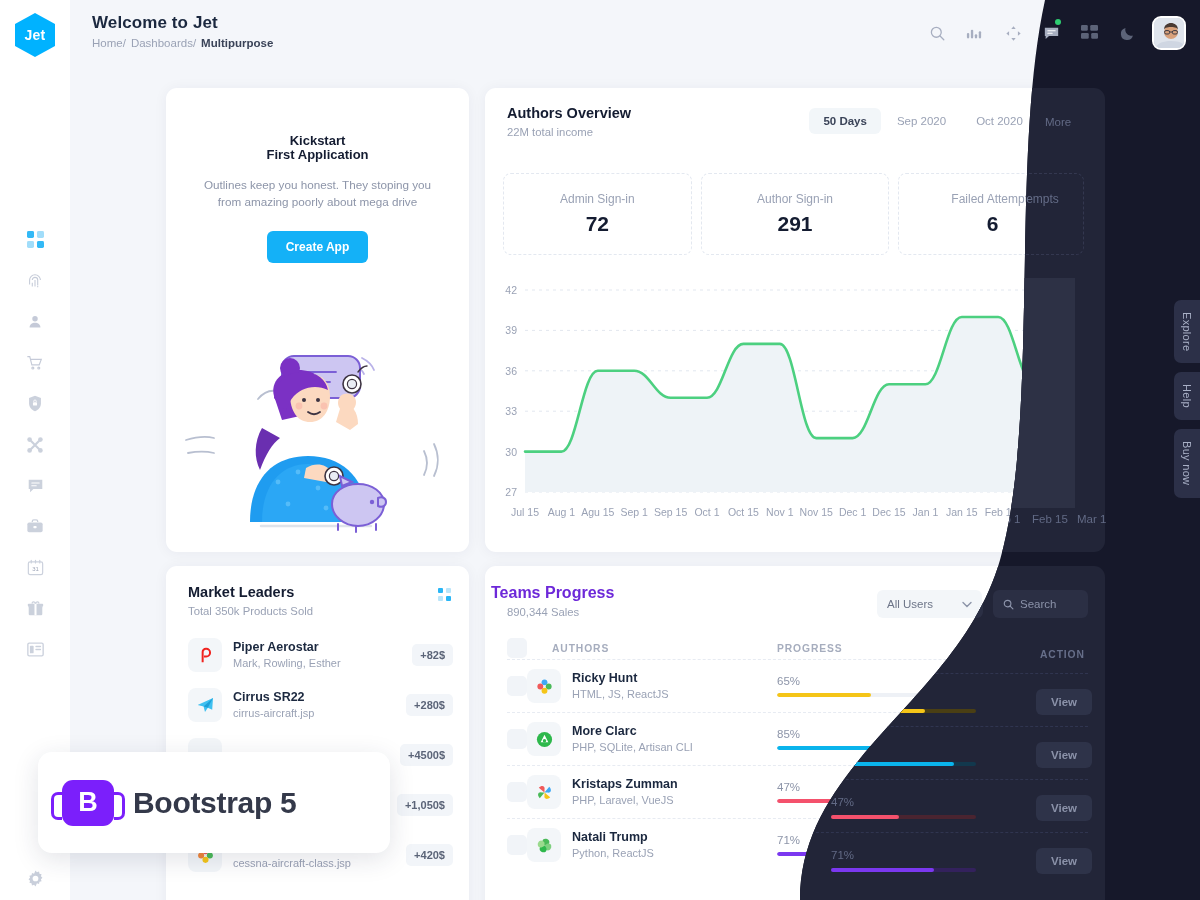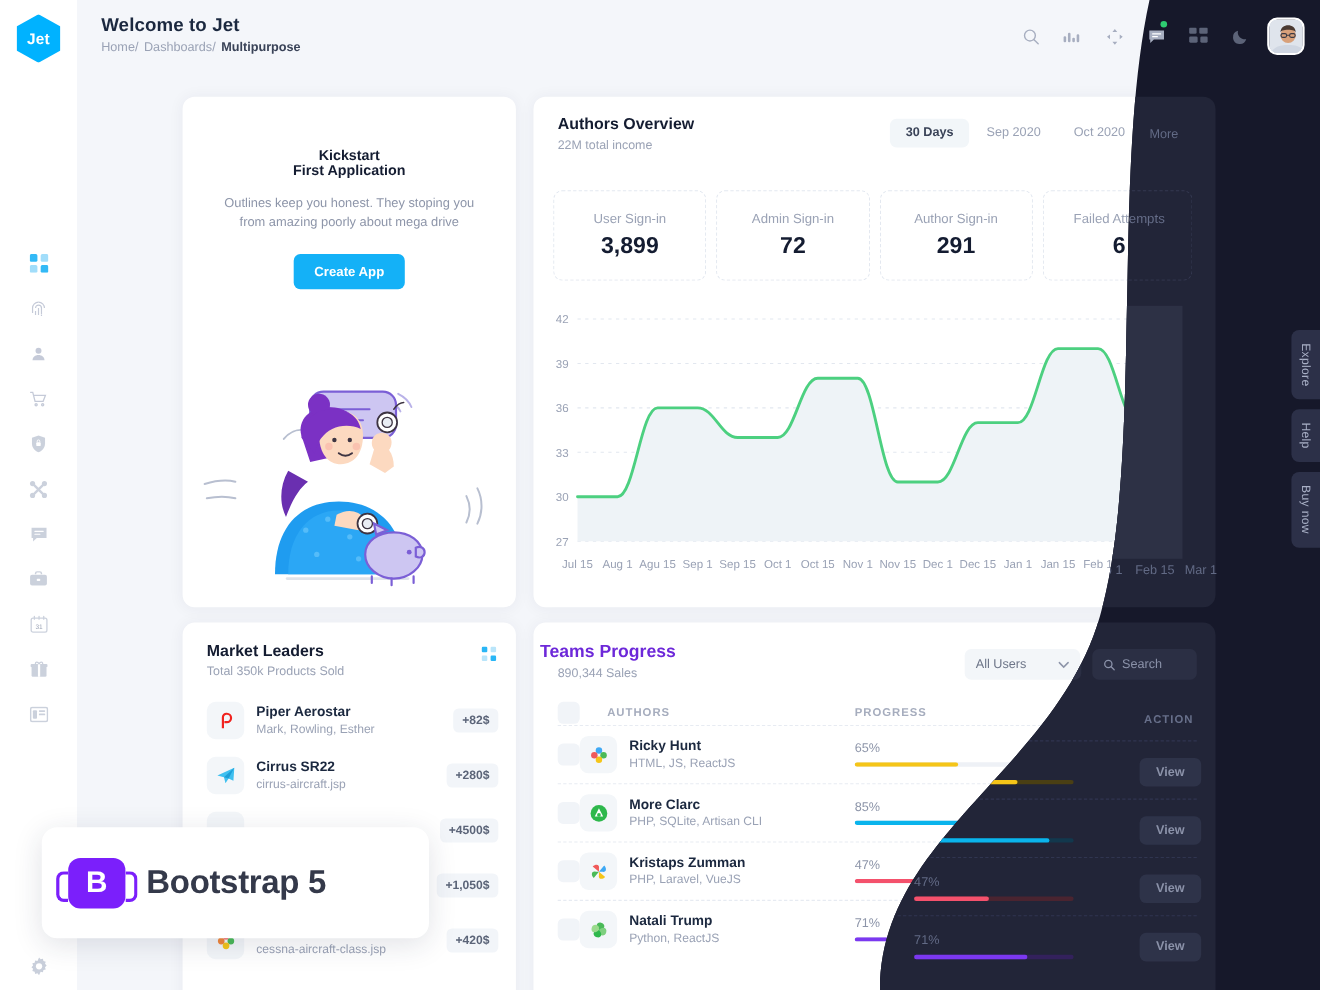--- a/index.html
+++ b/index.html
@@ -392,30 +392,26 @@
     <path d="M212 162c4-2 8 0 8 4s-4 6-8 4z" fill="#cdc6f2" stroke="#7b5fd6" stroke-width="2"></path>
     <circle cx="206" cy="166" r="2.2" fill="#7b5fd6"></circle>
     <path d="M172 188v6M190 190v6M210 188v6" stroke="#7b5fd6" stroke-width="2" stroke-linecap="round"></path>
   </svg>
 </div>
 
 <div id="authors" class="card">
   <div id="a-title">Authors Overview</div>
   <div id="a-sub">22M total income</div>
   <div id="a-tabs">
-    <div class="atab on">30 Days</div>
+    <div class="atab on">50 Days</div>
     <div class="atab">Sep 2020</div>
     <div class="atab">Oct 2020</div>
     <div class="atab">More</div>
   </div>
   <div id="stats">
-    <div class="stat">
-      <span class="lbl">User Sign-in</span>
-      <span class="val">3,899</span>
-    </div>
     <div class="stat">
       <span class="lbl">Admin Sign-in</span>
       <span class="val">72</span>
     </div>
     <div class="stat">
       <span class="lbl">Author Sign-in</span>
       <span class="val">291</span>
     </div>
     <div class="stat">
       <span class="lbl">Failed Attempts</span>

